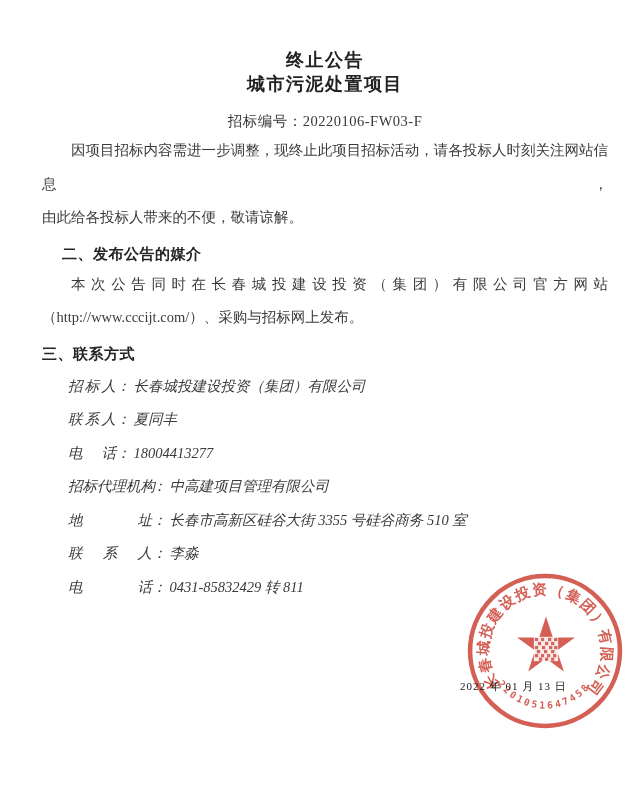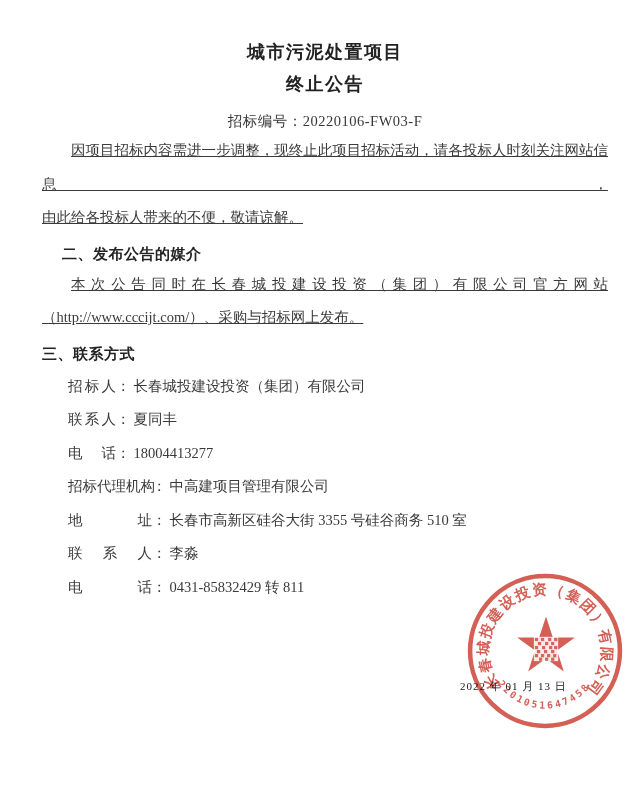--- a/index.html
+++ b/index.html
@@ -41,27 +41,26 @@
   }
   .sec-h-1 { margin-top:16px; }
   .sec-h-2 { margin-top:10px;margin-left:20px; }
   .sec-h-3 { margin-top:10px; }
 
   .para { margin-top:4px; }
   .pline {
     font-size:14.5px;
     line-height:33.5px;
     color:#3a3a3a;
-    text-decoration:underline;
   }
   .indent { text-indent:2em; }
   .stretch { text-align:justify; text-align-last:justify; }
 
   .rows { margin-top:6px; margin-left:26px; }
-  .crow { font-size:14.5px; line-height:33.5px; color:#3a3a3a; white-space:nowrap; }
+  .crow { font-size:14.5px; line-height:33.5px; color:#3a3a3a; white-space:nowrap;font-style:italic; }
   .lbl {
     display:inline-block;
     text-align:justify;
     text-align-last:justify;
     vertical-align:top;
   }
   .lbl-narrow { width:48px; }
   .lbl-wide { width:84px; }
   .colon { margin-right:3px; }
 
@@ -79,22 +78,22 @@
     color:#1a1a1a;
     z-index:2;
     white-space:nowrap;
   }
 </style>
 </head>
 <body>
 
 <div class="doc">
 
+  <div class="title title-sub">终止公告</div>
   <div class="title">城市污泥处置项目</div>
-  <div class="title title-sub">终止公告</div>
   <div class="bidno">招标编号：20220106-FW03-F</div>
 
   <div class="para">
     <div class="pline indent stretch">因项目招标内容需进一步调整，现终止此项目招标活动，请各投标人时刻关注网站信息，</div>
     <div class="pline">由此给各投标人带来的不便，敬请谅解。</div>
   </div>
 
   <div class="sec-h sec-h-2">二、发布公告的媒介</div>
   <div class="para">
     <div class="pline indent stretch">本次公告同时在长春城投建设投资（集团）有限公司官方网站</div>

